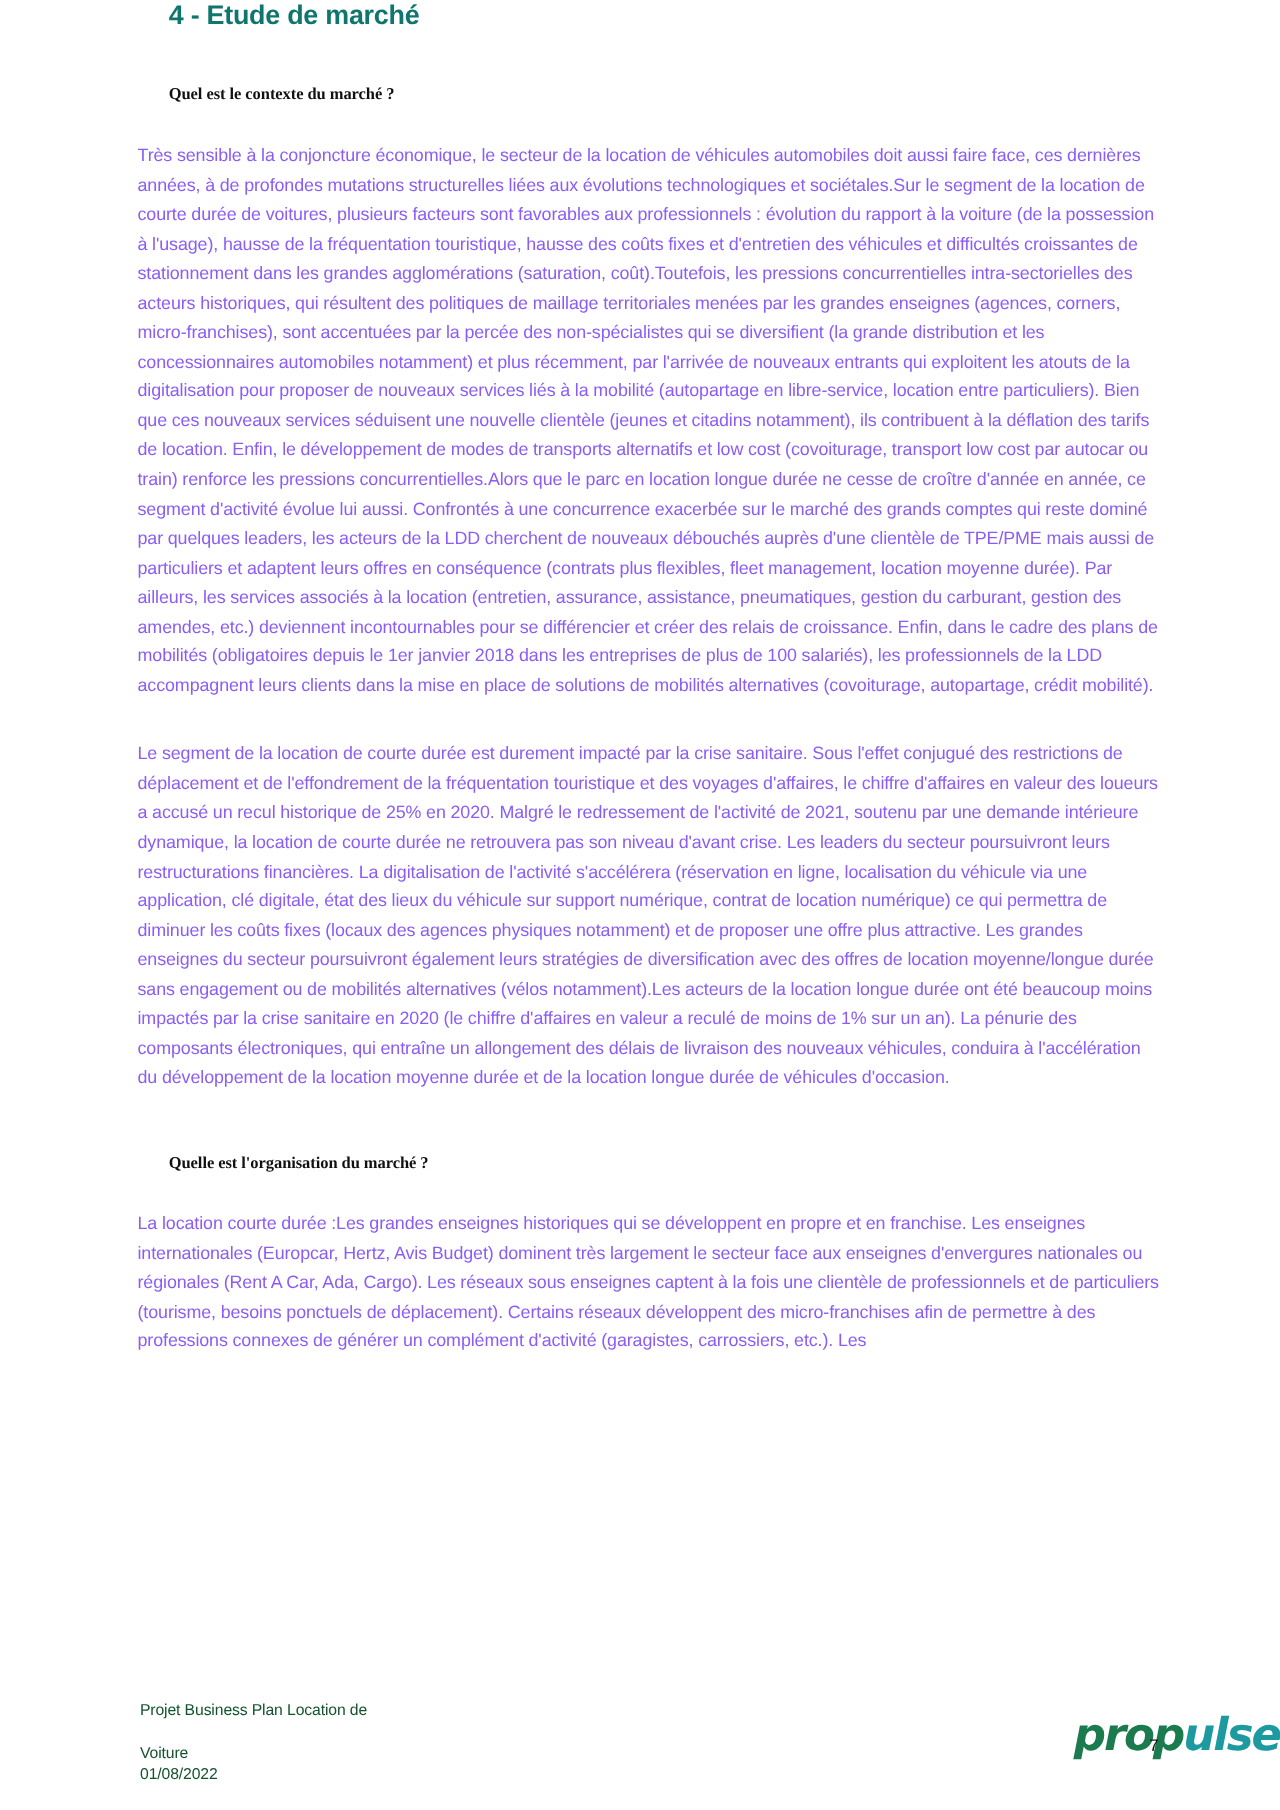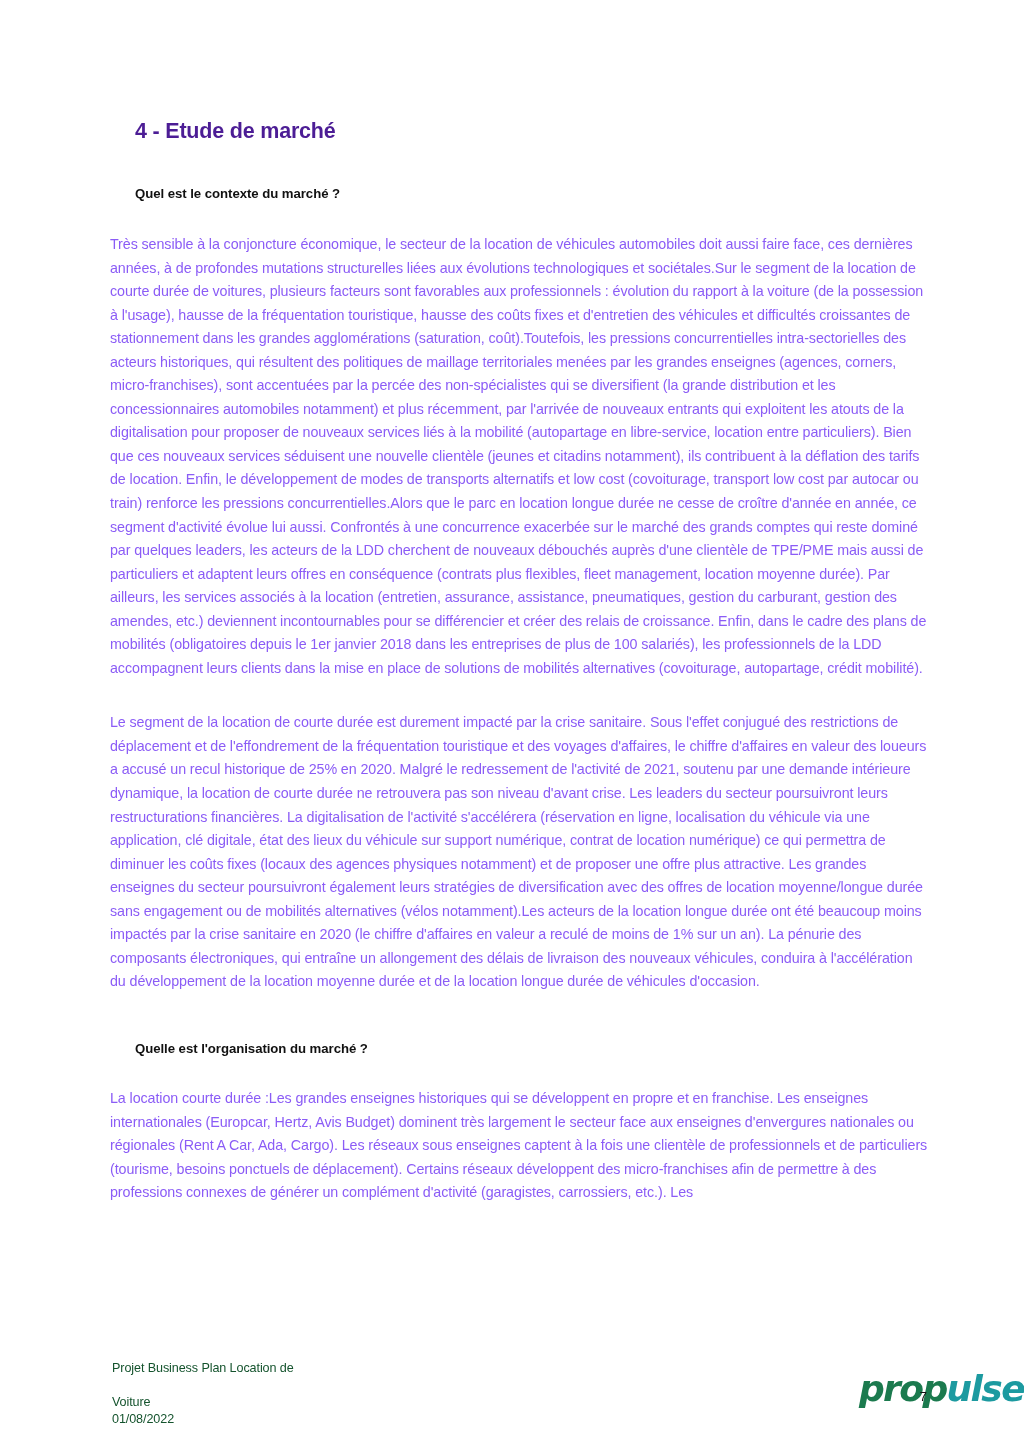--- a/index.html
+++ b/index.html
@@ -29,34 +29,34 @@
     position: absolute;
     left: 110px;
     top: 0;
     width: 818px;
   }
 
   .doc-title {
     font-size: 21.5px;
     font-weight: bold;
     letter-spacing: -0.2px;
-    color: #4c1d95;
+    color: #0f766e;
     margin: 0;
-    padding-top: 119px;
     padding-left: 25px;
     line-height: 1.2;
   }
 
   .section-heading {
     font-size: 13.2px;
     font-weight: bold;
     color: #111111;
     padding-left: 25px;
     letter-spacing: -0.05px;
     line-height: 1.3;
+    font-family: Liberation Serif, serif;
   }
 
   .h-first  { margin-top: 40px; }
   .h-second { margin-top: 46px; }
   .h-third  { margin-top: 46px; }
 
   .body-par {
     font-size: 14.3px;
     line-height: 23.55px;
     color: #8b5cf6;

